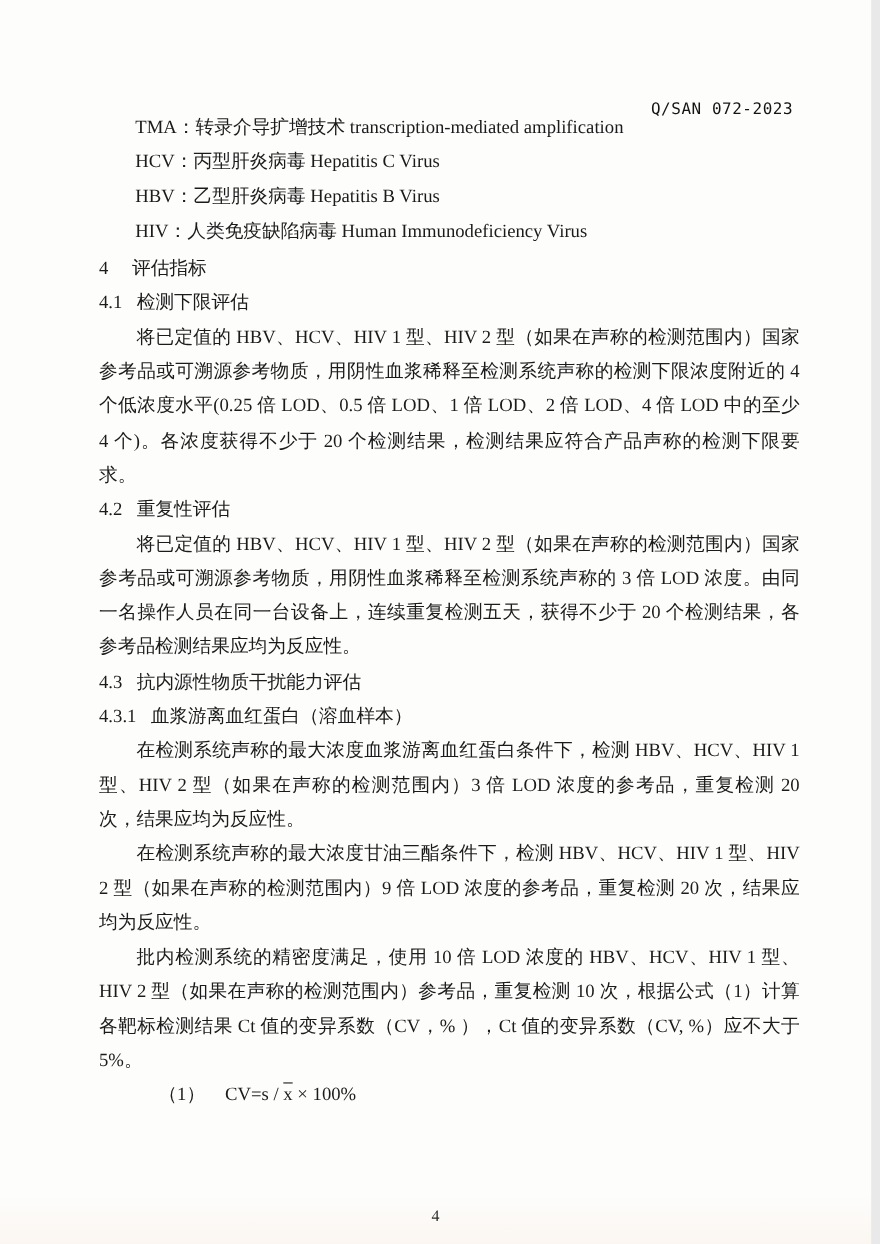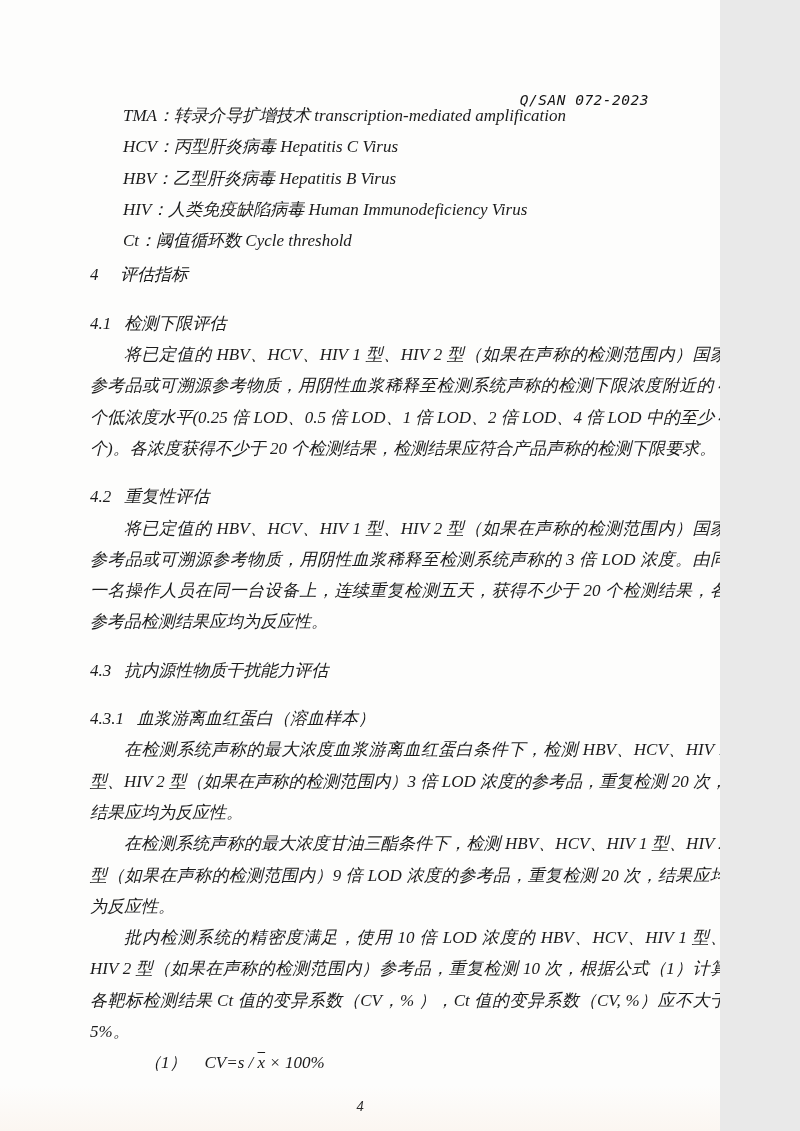--- a/index.html
+++ b/index.html
@@ -3,45 +3,44 @@
 <meta charset="utf-8">
 <style>
   html, body { margin: 0; padding: 0; }
   body {
     width: 800px; height: 1131px;
     background: #e9e9e9;
     font-family: "Liberation Serif", "DejaVu Serif", serif;
   }
   .page {
     position: relative;
-    width: 720px; height: 1131px;
+    width: 792px; height: 1131px;
     background: linear-gradient(180deg, #fdfdfc 0%, #fdfdfc 96%, #fbf6f1 100%);
     color: #1b1b1b;
     overflow: hidden;
-    font-style: italic;
   }
   .doc-number {
     position: absolute;
     top: 92px; right: 71px;
     font-family: "DejaVu Sans Mono", "Liberation Mono", monospace;
     font-size: 14.5px;
     letter-spacing: 0.5px;
     color: #141414;
     white-space: nowrap;
   }
   .content {
     position: absolute;
     left: 90px; top: 100px;
     width: 637px;
     font-size: 17px;
     line-height: 31.3px;
   }
   .defs { padding-left: 33px; }
   .def-line { white-space: nowrap; }
-  .heading { margin-top: 17px; white-space: nowrap; }
+  .heading { margin-top: 0; white-space: nowrap; }
   .heading.first { margin-top: 3px; }
   .sec-num { display: inline-block; min-width: 17px; margin-right: 13px; }
   .para {
     margin: 0;
     text-align: justify;
     text-indent: 2em;
   }
   .formula-line { padding-left: 54px; }
   .formula-label { margin-right: 18px; }
   .xbar { text-decoration: overline; }
@@ -61,21 +60,20 @@
 
   <div class="doc-number">Q/SAN 072-2023</div>
 
   <div class="content">
 
     <div class="defs">
       <div class="def-line">TMA：转录介导扩增技术 transcription-mediated amplification</div>
       <div class="def-line">HCV：丙型肝炎病毒 Hepatitis C Virus</div>
       <div class="def-line">HBV：乙型肝炎病毒 Hepatitis B Virus</div>
       <div class="def-line">HIV：人类免疫缺陷病毒 Human Immunodeficiency Virus</div>
-      <div class="def-line">Ct：阈值循环数 Cycle threshold</div>
     </div>
 
     <div class="heading first">
       <span class="sec-num">4</span><span class="sec-title">评估指标</span>
     </div>
 
     <div class="heading">
       <span class="sec-num">4.1</span><span class="sec-title">检测下限评估</span>
     </div>
     <p class="para">将已定值的 HBV、HCV、HIV 1 型、HIV 2 型（如果在声称的检测范围内）国家参考品或可溯源参考物质，用阴性血浆稀释至检测系统声称的检测下限浓度附近的 4 个低浓度水平(0.25 倍 LOD、0.5 倍 LOD、1 倍 LOD、2 倍 LOD、4 倍 LOD 中的至少 4 个)。各浓度获得不少于 20 个检测结果，检测结果应符合产品声称的检测下限要求。</p>

